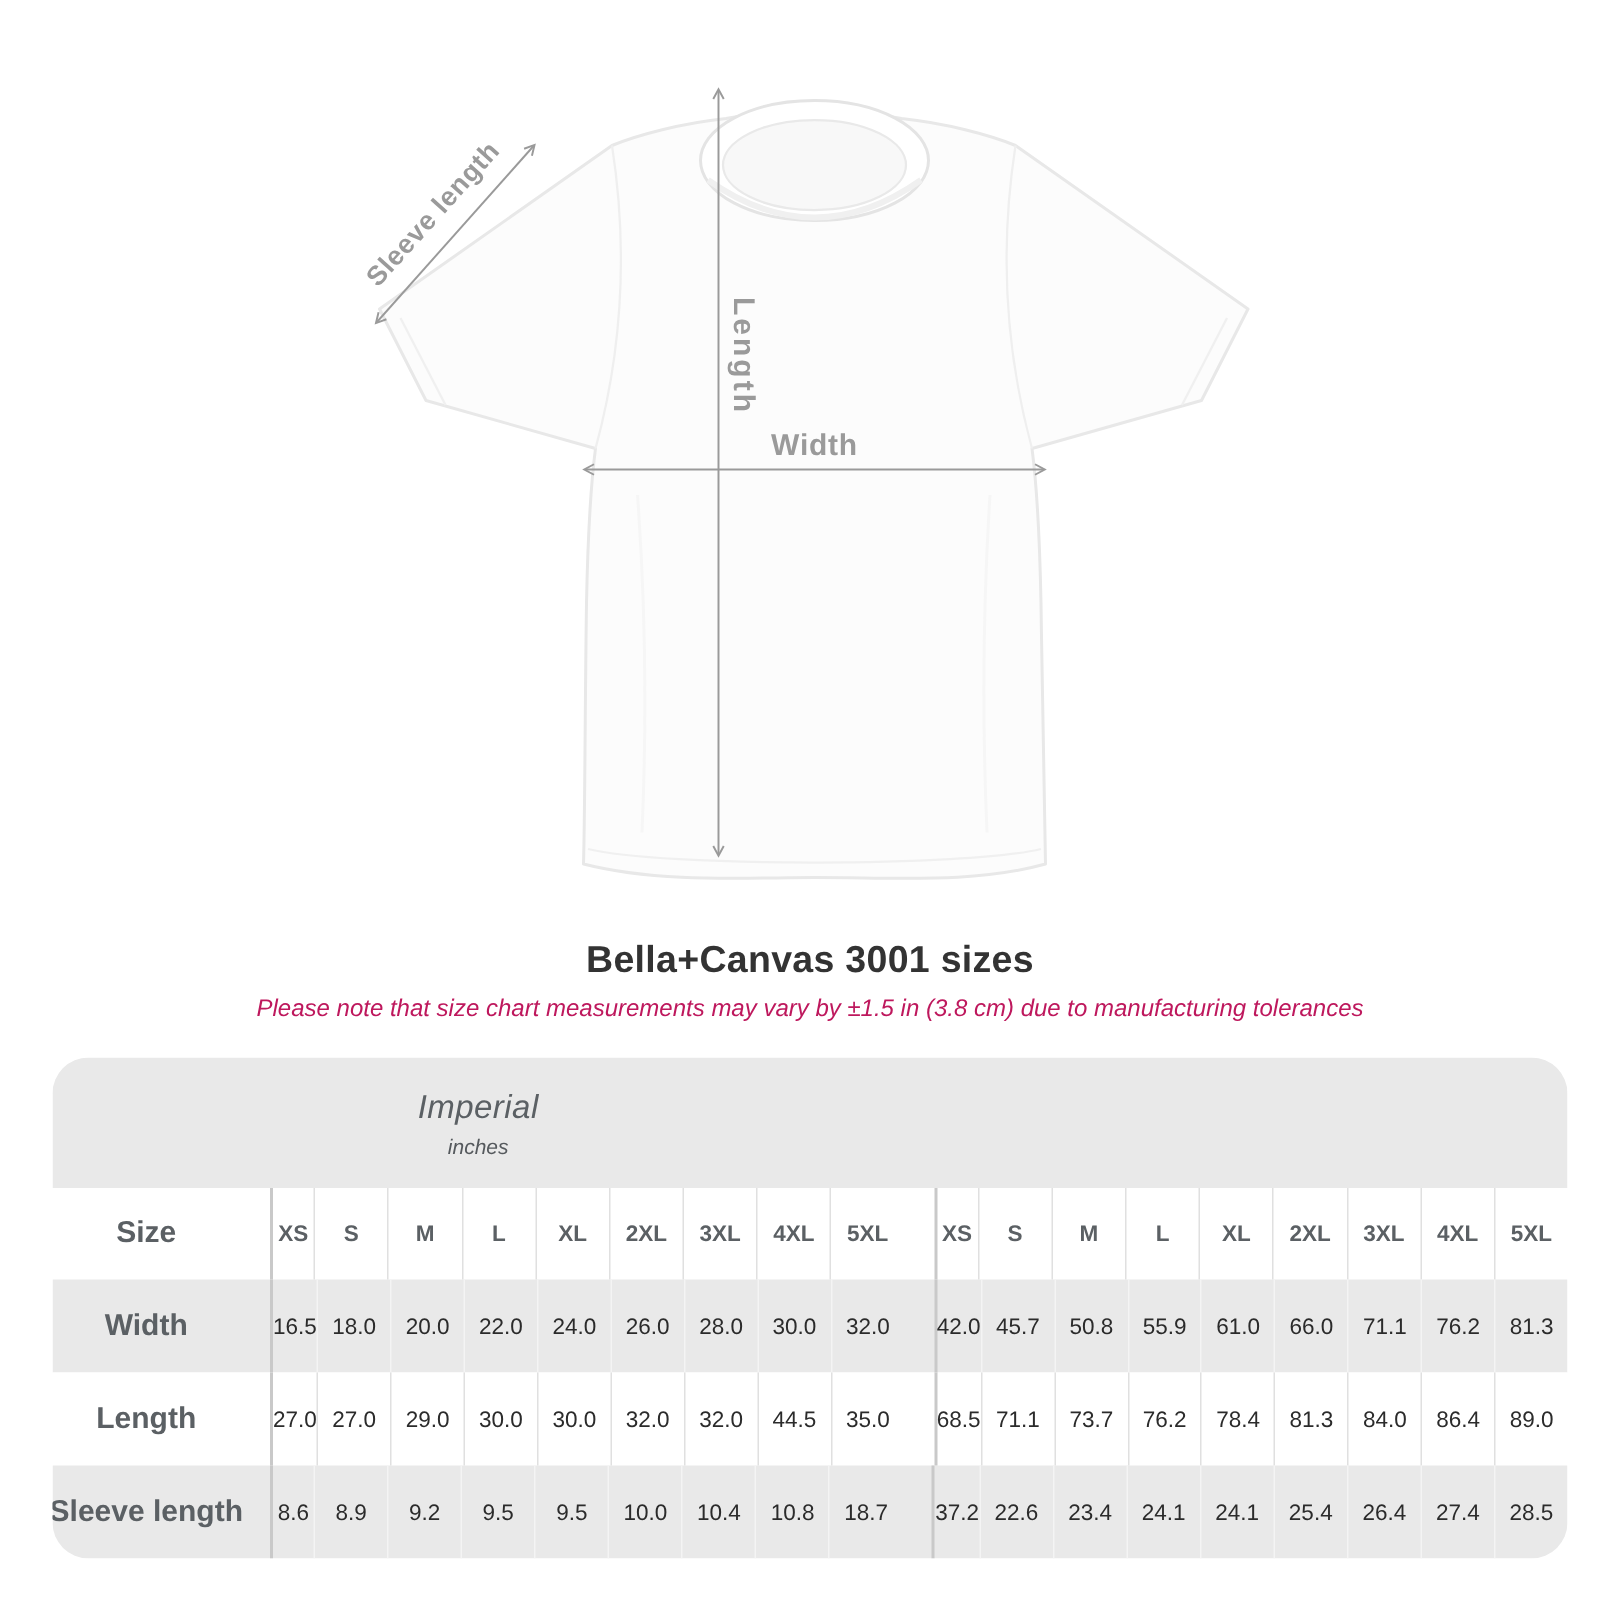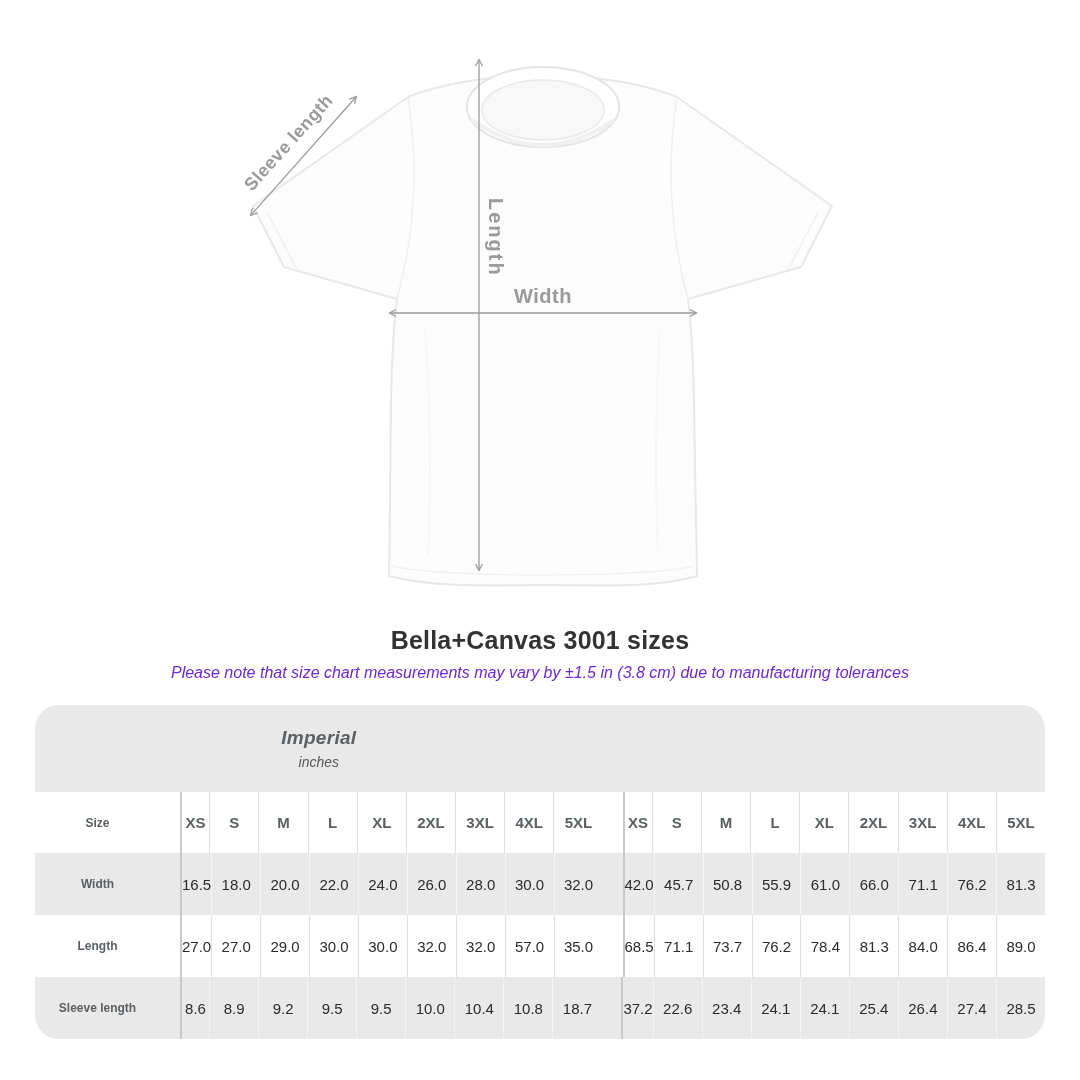--- a/index.html
+++ b/index.html
@@ -12,48 +12,48 @@
   
   .figure{position:relative;width:1080px;height:612px;}
   .figure svg{position:absolute;left:0;top:0;}
   
   .title-block{text-align:center;margin-top:14px;}
   .chart-title{
     font-size:25px;font-weight:bold;color:#333333;margin:0;
     letter-spacing:0.2px;
   }
   .chart-subtitle{
-    font-size:16px;font-style:italic;color:#6d28d9;margin:9px 0 0 0;
+    font-size:16px;font-style:italic;color:#be185d;margin:9px 0 0 0;
   }
   
   .size-card{
     width:1010px;margin:23px auto 0 auto;background:#ffffff;
     border-radius:24px;overflow:hidden;
   }
   .unit-band{display:flex;background:#e9e9e9;height:87px;}
   .unit{display:flex;flex-direction:column;align-items:center;justify-content:center;}
   .unit.imp{width:56.2%;}
   .unit.met{width:43.8%;}
-  .unit .u-label{font-size:19px;font-weight:bold;font-style:italic;color:#5b6064;letter-spacing:0.3px;}
+  .unit .u-label{font-size:22px;font-weight:normal;font-style:italic;color:#5b6064;letter-spacing:0.3px;}
   .unit .u-sub{font-size:14px;font-style:italic;color:#55595d;margin-top:5px;text-align:right;}
   .grid-row{
     display:grid;grid-template-columns:125px repeat(18,1fr);
     height:62px;align-items:stretch;
   }
   .grid-row.hdr-row{height:61px;}
   .grid-row.white{background:#ffffff;}
   .grid-row.gray{background:#e9e9e9;}
   .c{
     display:flex;align-items:center;justify-content:center;
     font-size:15px;color:#2b2b2b;border-left:1px solid transparent;
     white-space:nowrap;
   }
   .grid-row.white .c.val{border-left-color:#e0e0e0;}
   .grid-row.gray  .c.val{border-left-color:#f4f4f4;}
-  .c.lbl{font-weight:bold;color:#5b6064;font-size:12px;border-left:none;}
+  .c.lbl{font-weight:bold;color:#5b6064;font-size:20px;border-left:none;}
   .c.hdr{font-weight:bold;color:#5b6064;font-size:15px;}
   .c.heavy{border-left:2px solid #c9c9c9 !important;margin-left:20px;}
 </style>
 </head>
 <body>
 
 <div class="figure">
   <svg width="1080" height="612" viewBox="0 0 1080 612">
     <defs>
       <marker id="ah" markerWidth="10" markerHeight="10" refX="7.5" refY="5" orient="auto-start-reverse" markerUnits="userSpaceOnUse">
@@ -163,21 +163,21 @@
       </div>
       <div class="grid-row white">
         <div class="c lbl">Length</div>
         <div class="c val heavy">27.0</div>
         <div class="c val">27.0</div>
         <div class="c val">29.0</div>
         <div class="c val">30.0</div>
         <div class="c val">30.0</div>
         <div class="c val">32.0</div>
         <div class="c val">32.0</div>
-        <div class="c val">57.0</div>
+        <div class="c val">44.5</div>
         <div class="c val">35.0</div>
         <div class="c val heavy">68.5</div>
         <div class="c val">71.1</div>
         <div class="c val">73.7</div>
         <div class="c val">76.2</div>
         <div class="c val">78.4</div>
         <div class="c val">81.3</div>
         <div class="c val">84.0</div>
         <div class="c val">86.4</div>
         <div class="c val">89.0</div>

